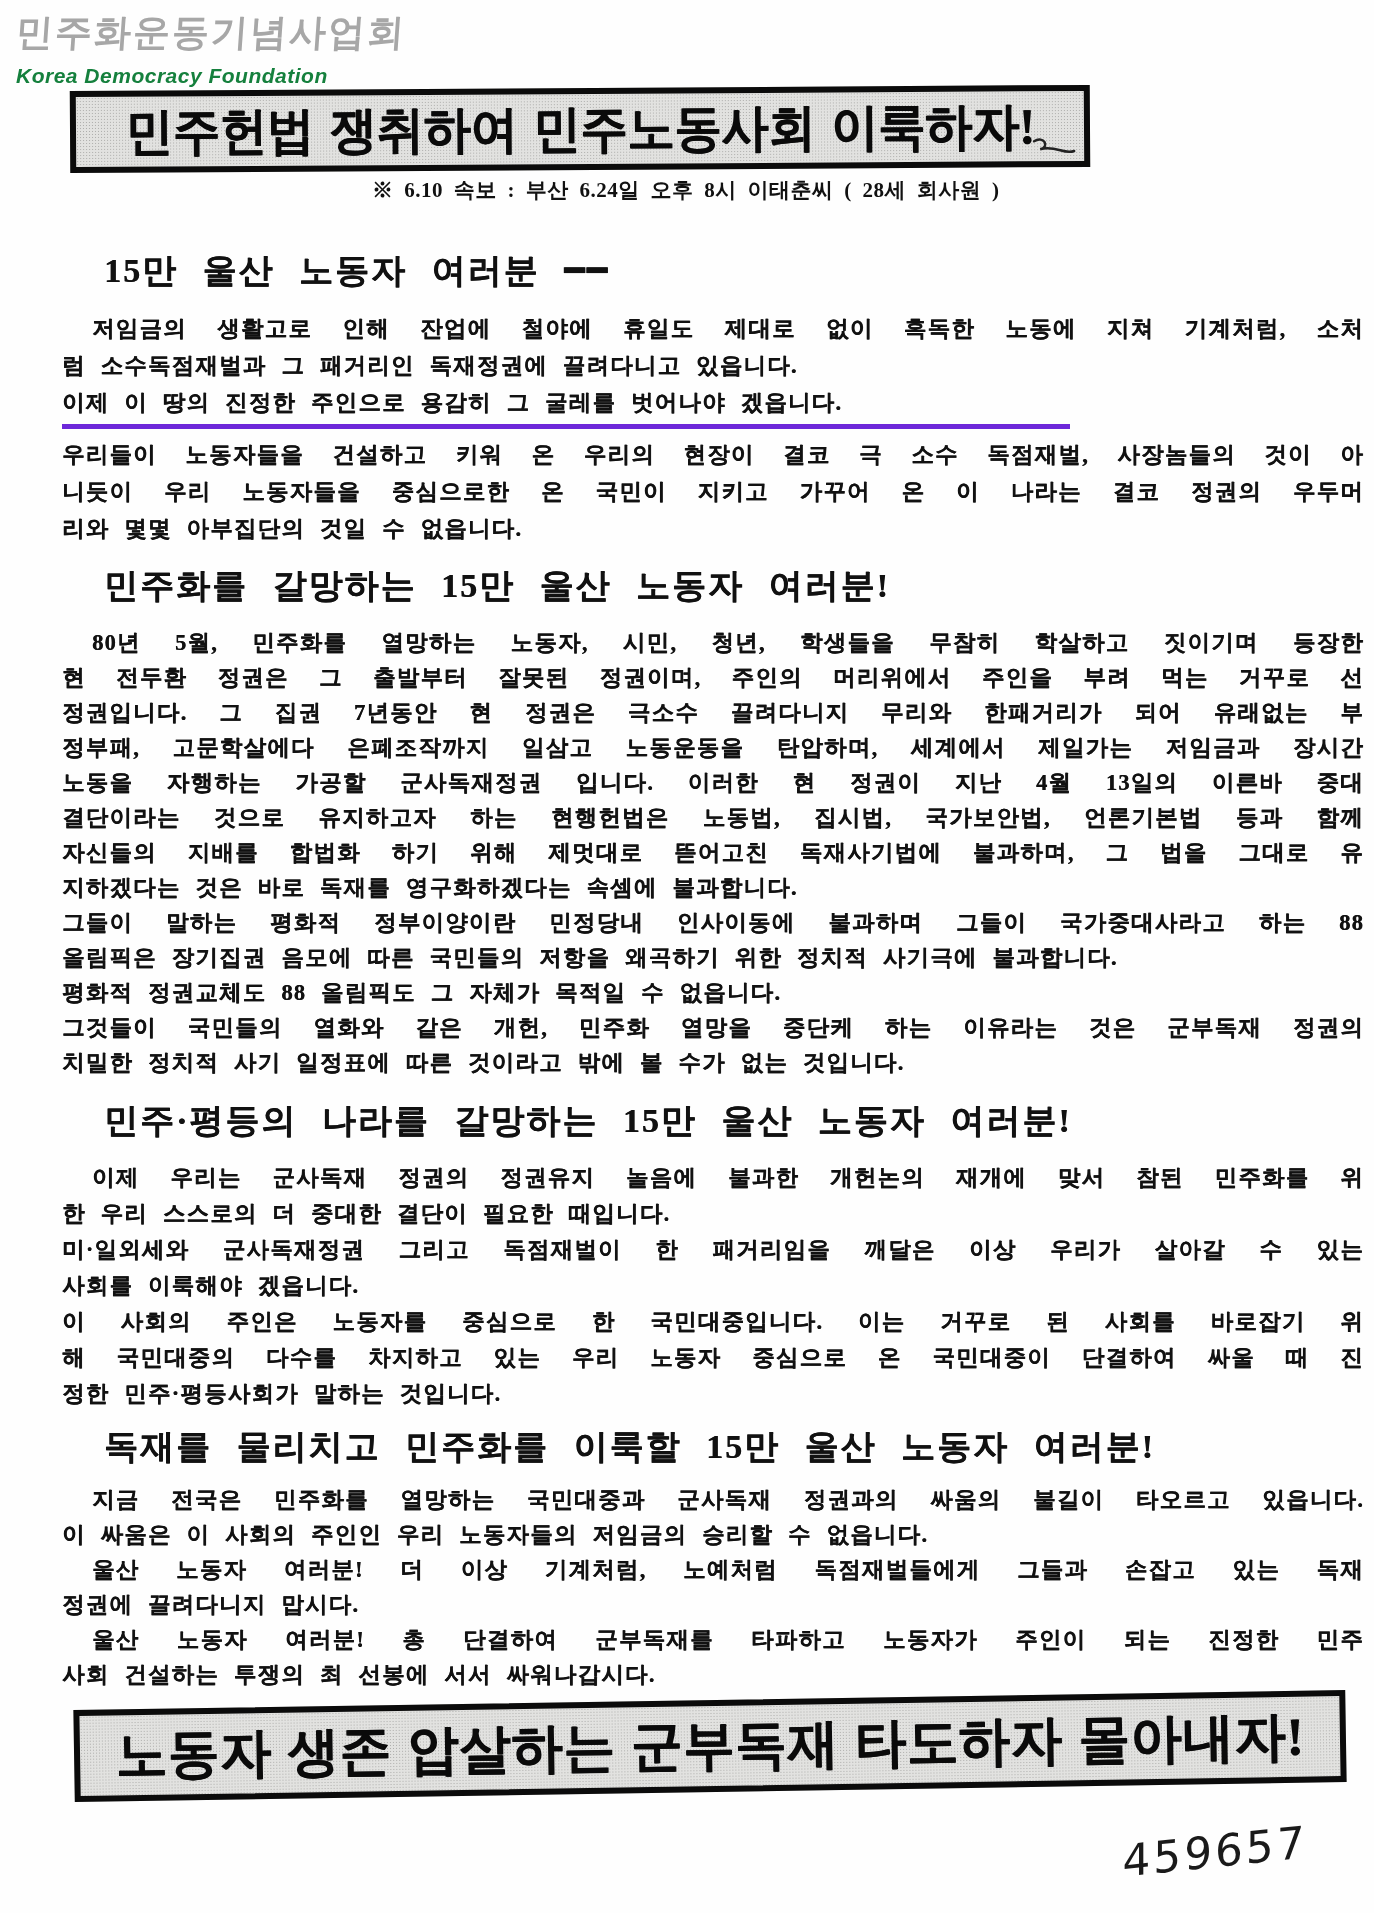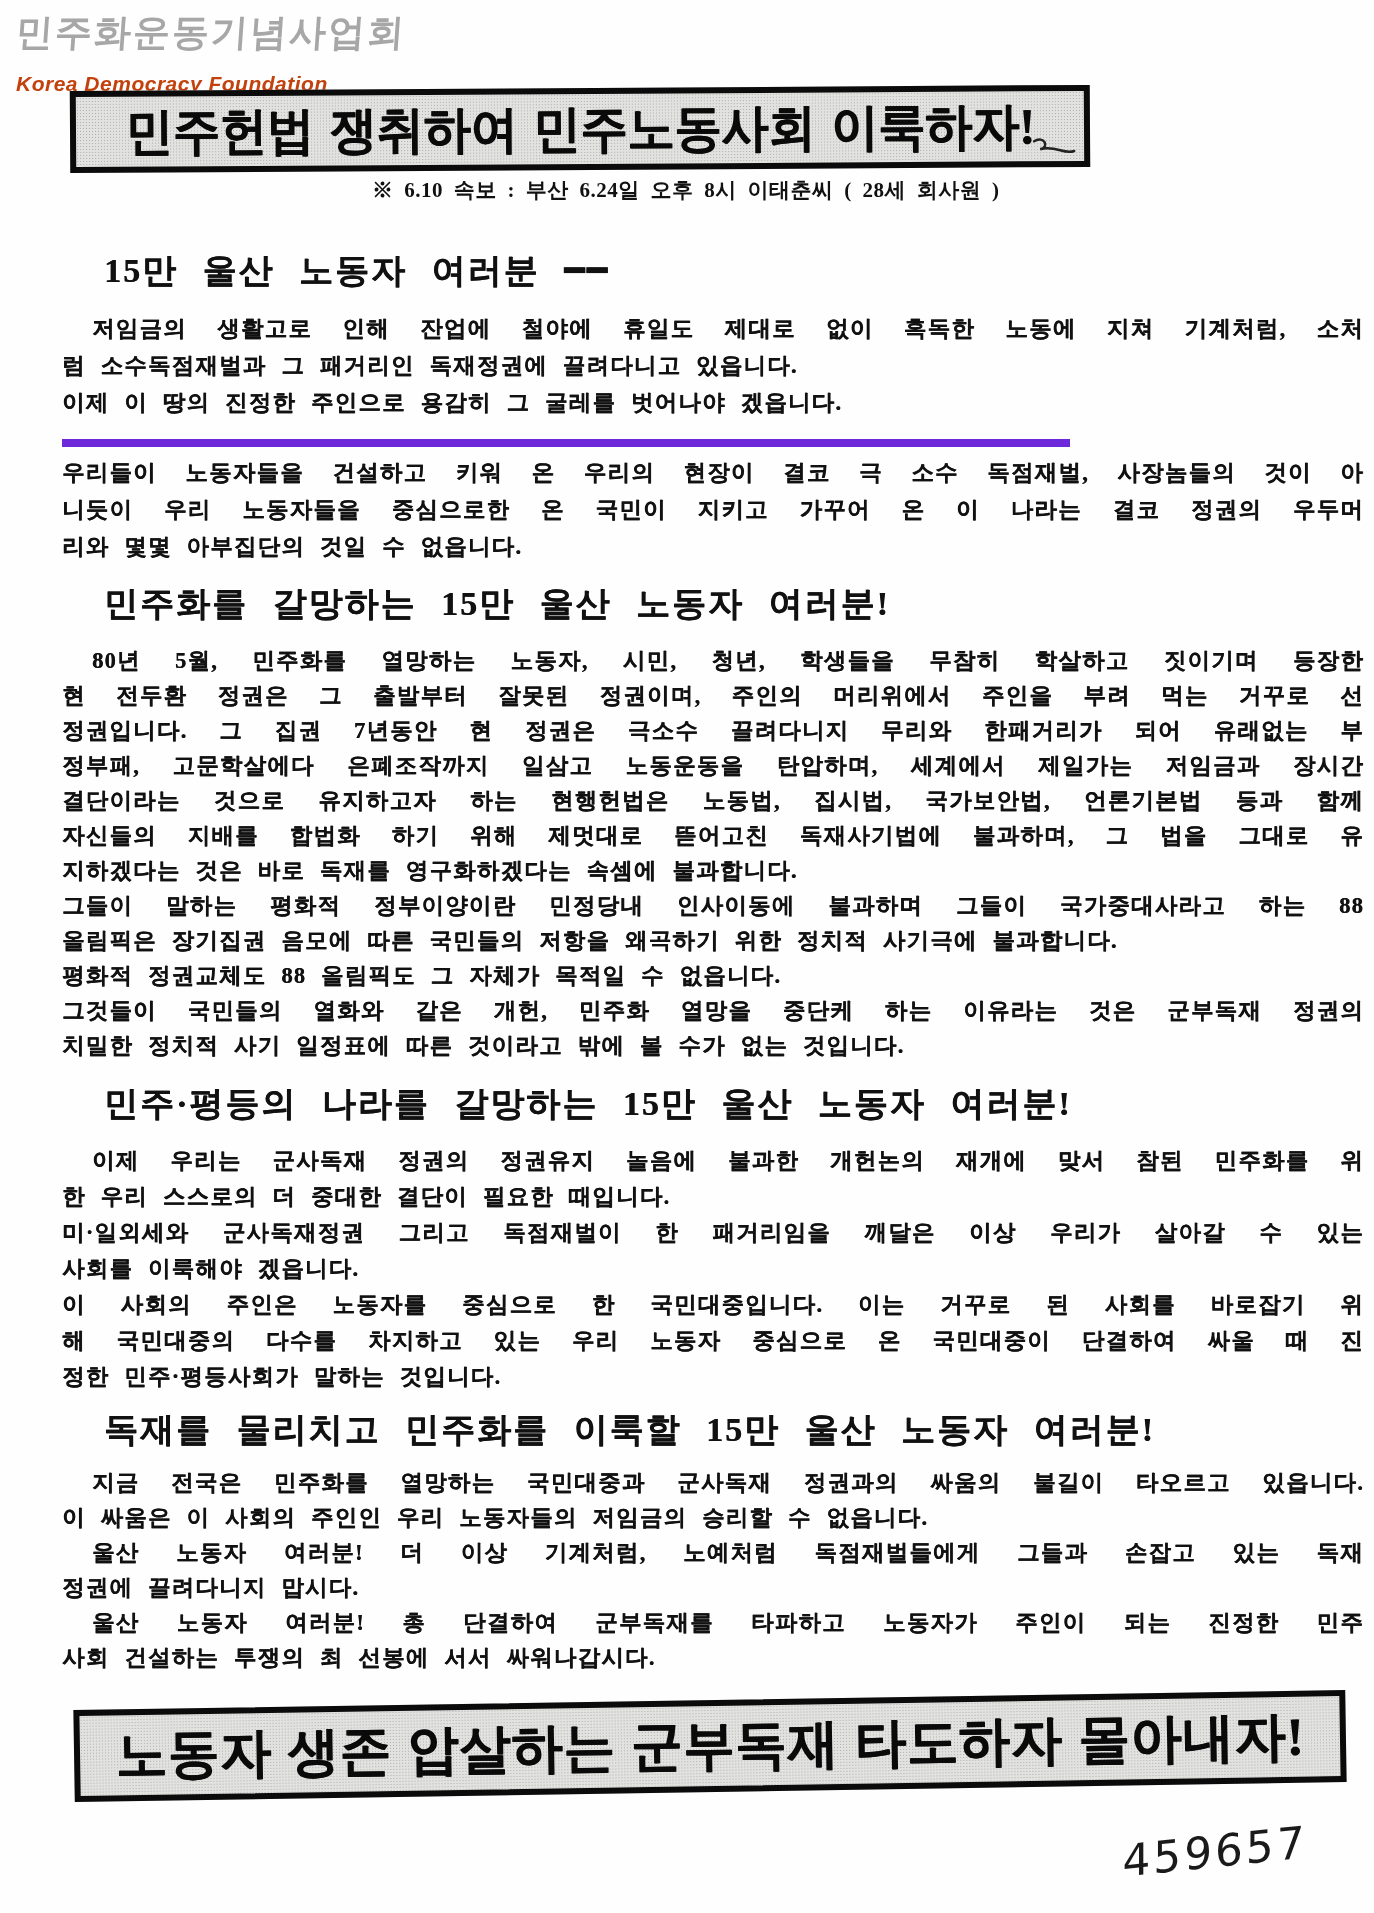--- a/index.html
+++ b/index.html
@@ -13,22 +13,22 @@
   }
   
   .logo{position:absolute;left:16px;top:8px;}
   .logo-kr{
     font-family:"DejaVu Sans",sans-serif;
     font-size:37px;font-weight:700;color:#a7a7a7;
     letter-spacing:2px;transform:skewX(-4deg);
   }
   .logo-en{
     font-family:"Liberation Sans","DejaVu Sans",sans-serif;
-    font-size:21px;font-weight:700;font-style:italic;color:#c2410c;
-    margin-top:14px;letter-spacing:0.5px;
+    font-size:21px;font-weight:700;font-style:italic;color:#15803d;
+    margin-top:6px;letter-spacing:0.5px;
   }
   
   .banner{
     position:absolute;box-sizing:border-box;
     border:6px solid #0b0b0b;
     background-color:#e2e2e0;
     background-image:radial-gradient(circle,#adadab 0.8px,transparent 1px);
     background-size:3px 3px;
     display:flex;align-items:center;justify-content:center;
   }
@@ -63,22 +63,22 @@
     font-size:22.5px;font-weight:600;line-height:37px;
     letter-spacing:1.2px;word-spacing:8px;white-space:normal;
     text-shadow:0.4px 0 #222;
   }
   .s2 .line{line-height:35px;}
   .s3 .line{line-height:36px;}
   .s4 .line{line-height:35px;}
   .line.full{text-align:justify;text-align-last:justify;}
   .line.indent{text-indent:30px;}
   .line.underlined{
-    width:1008px;border-bottom:8px solid #6d28d9;
-    padding-bottom:18px;margin-bottom:7px;
+    width:1008px;border-bottom:5px solid #6d28d9;
+    padding-bottom:3px;margin-bottom:7px;
   }
   
   .handnum{
     position:absolute;right:66px;top:1826px;
     font-family:"DejaVu Sans","Liberation Sans",sans-serif;
     font-size:44px;font-weight:400;color:#1a1a1a;
     transform:rotate(-6deg) skewX(-6deg);
     letter-spacing:3px;
   }
 </style>
@@ -114,20 +114,21 @@
       <div class="line full">니듯이 우리 노동자들을 중심으로한 온 국민이 지키고 가꾸어 온 이 나라는 결코 정권의 우두머</div>
       <div class="line">리와 몇몇 아부집단의 것일 수 없읍니다.</div>
     </div>
 
     <h2 class="heading h2">민주화를 갈망하는 15만 울산 노동자 여러분!</h2>
     <div class="para s2">
       <div class="line indent full">80년 5월, 민주화를 열망하는 노동자, 시민, 청년, 학생들을 무참히 학살하고 짓이기며 등장한</div>
       <div class="line full">현 전두환 정권은 그 출발부터 잘못된 정권이며, 주인의 머리위에서 주인을 부려 먹는 거꾸로 선</div>
       <div class="line full">정권입니다. 그 집권 7년동안 현 정권은 극소수 끌려다니지 무리와 한패거리가 되어 유래없는 부</div>
       <div class="line full">정부패, 고문학살에다 은폐조작까지 일삼고 노동운동을 탄압하며, 세계에서 제일가는 저임금과 장시간</div>
+      <div class="line full">노동을 자행하는 가공할 군사독재정권 입니다. 이러한 현 정권이 지난 4월 13일의 이른바 중대</div>
       <div class="line full">결단이라는 것으로 유지하고자 하는 현행헌법은 노동법, 집시법, 국가보안법, 언론기본법 등과 함께</div>
       <div class="line full">자신들의 지배를 합법화 하기 위해 제멋대로 뜯어고친 독재사기법에 불과하며, 그 법을 그대로 유</div>
       <div class="line">지하겠다는 것은 바로 독재를 영구화하겠다는 속셈에 불과합니다.</div>
       <div class="line full">그들이 말하는 평화적 정부이양이란 민정당내 인사이동에 불과하며 그들이 국가중대사라고 하는 88</div>
       <div class="line">올림픽은 장기집권 음모에 따른 국민들의 저항을 왜곡하기 위한 정치적 사기극에 불과합니다.</div>
       <div class="line">평화적 정권교체도 88 올림픽도 그 자체가 목적일 수 없읍니다.</div>
       <div class="line full">그것들이 국민들의 열화와 같은 개헌, 민주화 열망을 중단케 하는 이유라는 것은 군부독재 정권의</div>
       <div class="line">치밀한 정치적 사기 일정표에 따른 것이라고 밖에 볼 수가 없는 것입니다.</div>
     </div>
 

